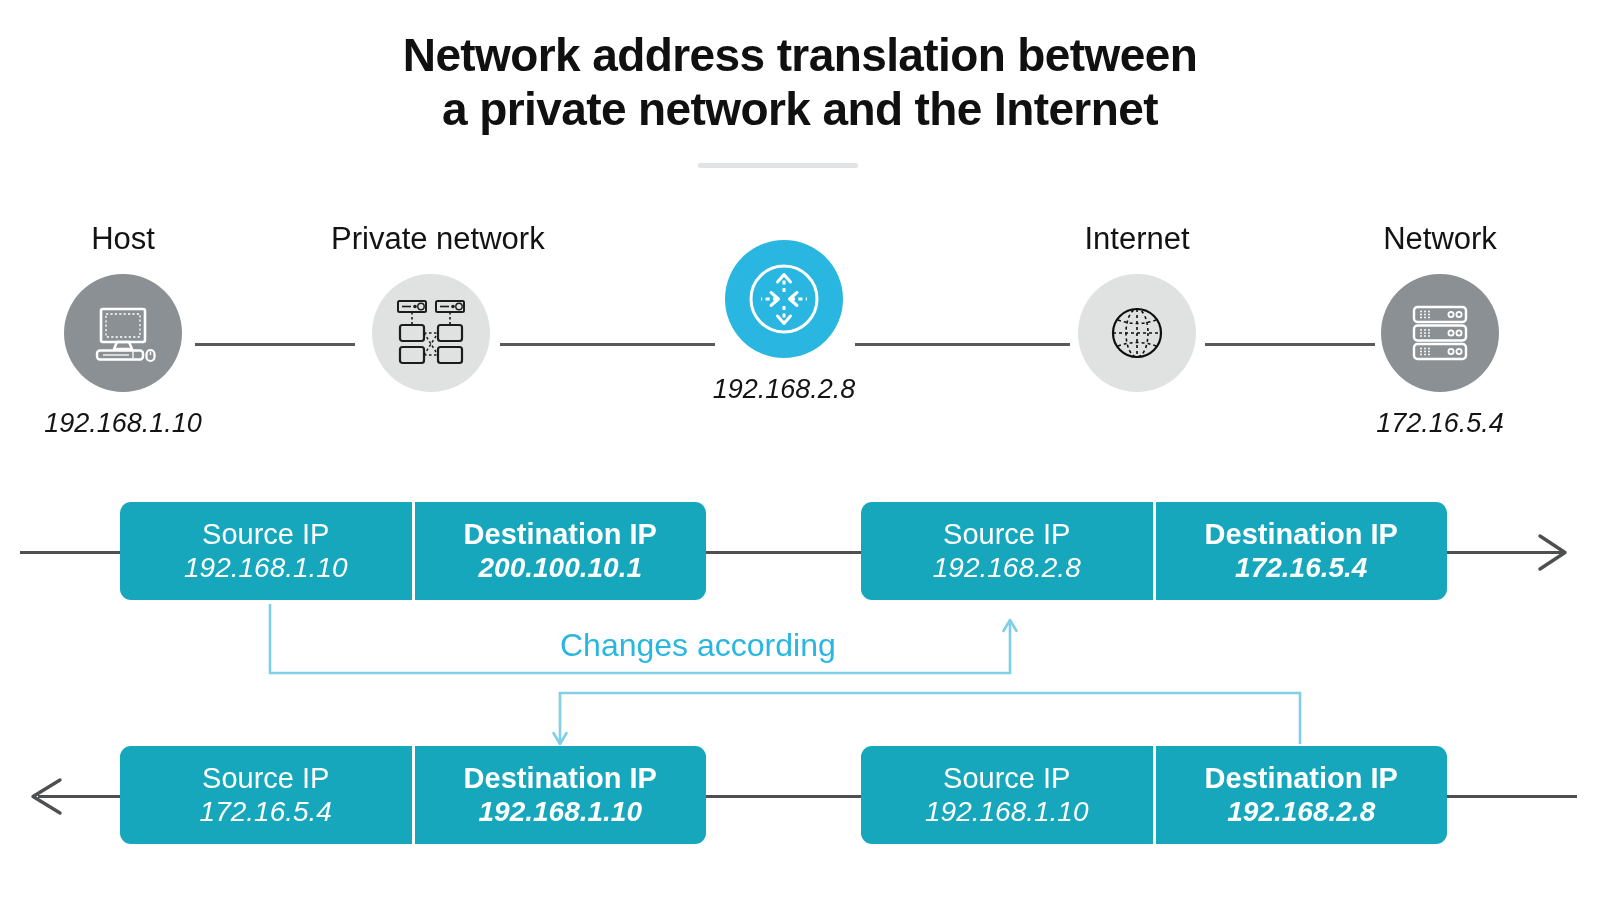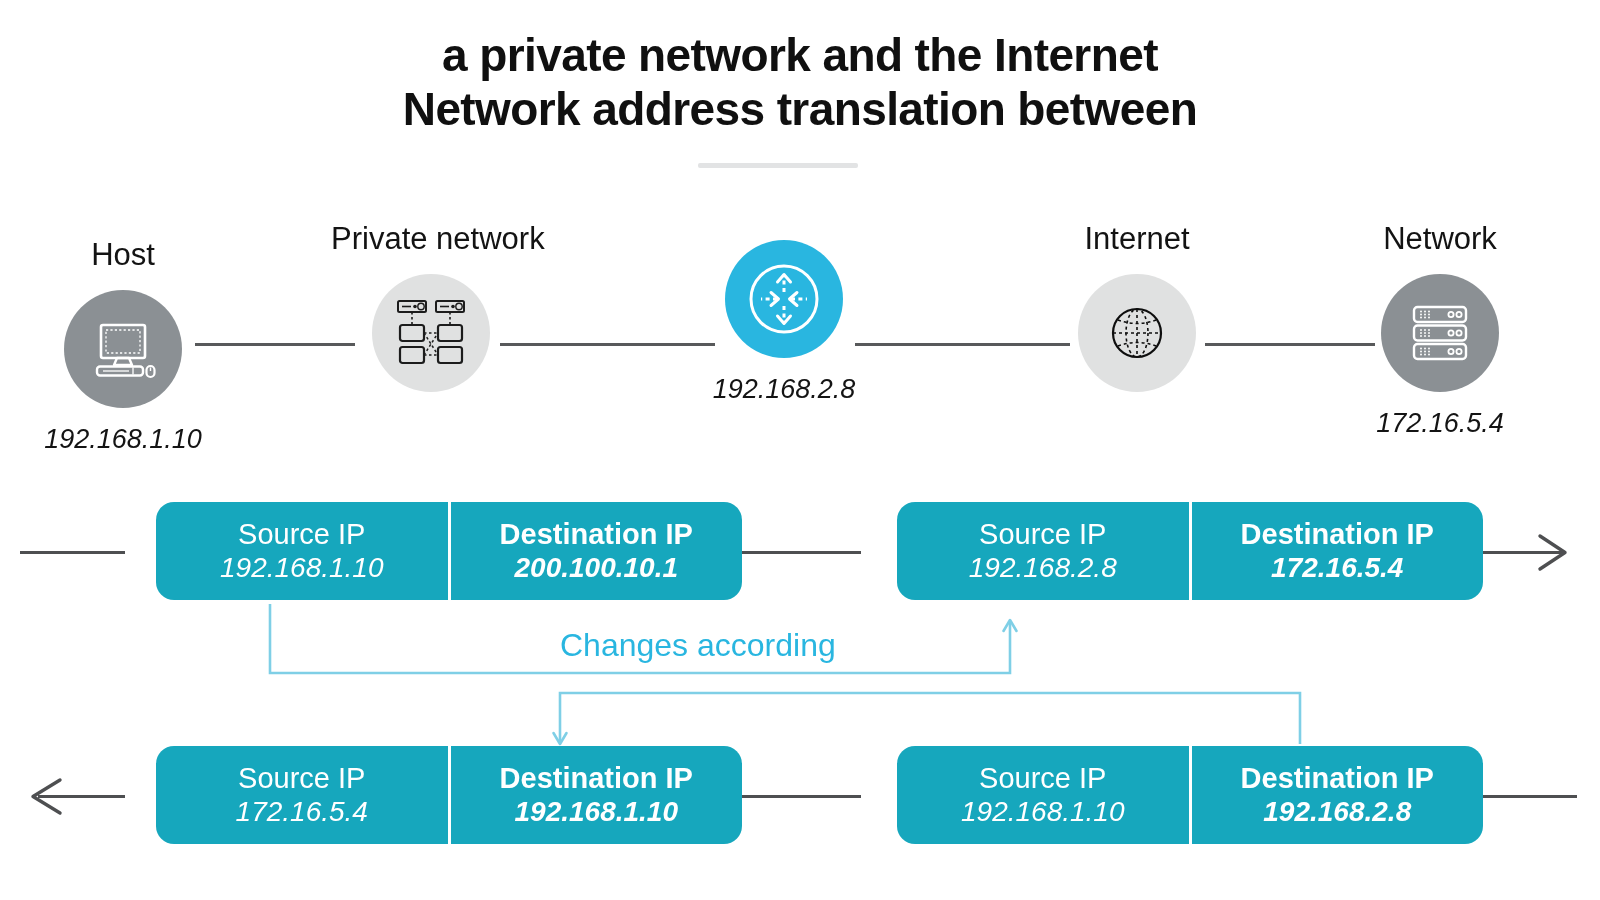--- a/index.html
+++ b/index.html
@@ -84,24 +84,23 @@
     height: 3px;
     background: #58595b;
     top: 343px;
   }
 
   
   .packet {
     position: absolute;
     display: flex;
     height: 98px;
-    border-radius: 18px;
+    border-radius: 11px;
     overflow: hidden;
     background: #ffffff;
-    margin-left: 36px;
   }
   .packet-cell {
     flex: 1 1 0;
     background: #16a7bd;
     display: flex;
     flex-direction: column;
     align-items: center;
     justify-content: center;
     color: #ffffff;
     padding: 0 10px;
@@ -150,31 +149,31 @@
     height: 900px;
     pointer-events: none;
   }
 </style>
 </head>
 <body>
 
 <div id="stage">
 
   <div class="title">
+    <span class="title-line">Network address translation between</span>
     <span class="title-line">a private network and the Internet</span>
-    <span class="title-line">Network address translation between</span>
   </div>
   <div class="title-rule"></div>
 
   <div class="link-line" style="left:195px; width:160px;"></div>
   <div class="link-line" style="left:500px; width:215px;"></div>
   <div class="link-line" style="left:855px; width:215px;"></div>
   <div class="link-line" style="left:1205px; width:170px;"></div>
 
-  <div class="node" style="left:23px; top:222px;margin-top:16px;">
+  <div class="node" style="left:23px; top:222px;">
     <div class="node-label">Host</div>
     <div class="node-circle gray">
       <svg width="80" height="80" viewBox="0 0 80 80">
         <rect x="18" y="16" width="44" height="33" rx="2" fill="none" stroke="#ffffff" stroke-width="2.6"></rect>
         <rect x="23" y="21" width="34" height="23" fill="none" stroke="#ffffff" stroke-width="1.3" stroke-dasharray="2.2 2.2"></rect>
         <path d="M34 49 L31 56 L49 56 L46 49 Z" fill="none" stroke="#ffffff" stroke-width="2.4" stroke-linejoin="round"></path>
         <rect x="14" y="57.5" width="46" height="9" rx="3" fill="none" stroke="#ffffff" stroke-width="2.4"></rect>
         <line x1="20" y1="62" x2="46" y2="62" stroke="#ffffff" stroke-width="1.3"></line>
         <line x1="50" y1="58.5" x2="50" y2="65.5" stroke="#ffffff" stroke-width="1.3"></line>
         <rect x="63.5" y="57" width="8" height="11" rx="4" fill="none" stroke="#ffffff" stroke-width="2.2"></rect>

